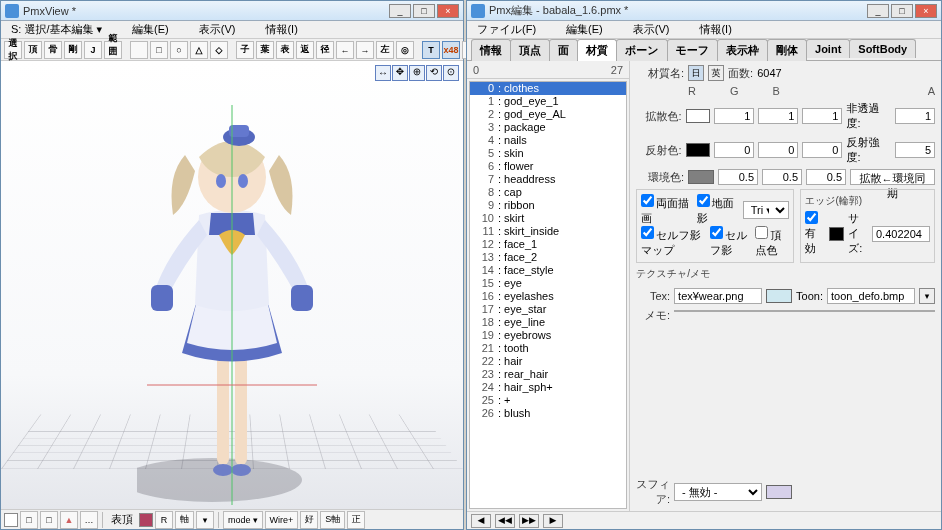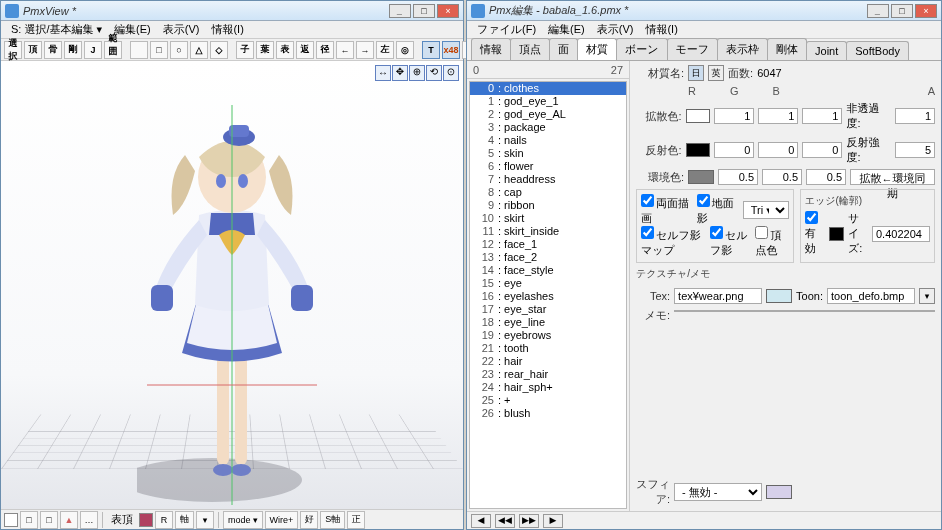--- a/index.html
+++ b/index.html
@@ -1,46 +1,46 @@
 <!DOCTYPE html>
 <html><head>
 <meta charset="utf-8">
 <style>
   * { box-sizing: border-box; margin: 0; padding: 0; font-family: "MS UI Gothic", "Meiryo", sans-serif; font-size: 11px; }
   body { background: #d4d0c8; display: flex; width: 942px; height: 530px; overflow: hidden; }
   .win { background: #f0f0f0; border: 1px solid #6b8eae; display: flex; flex-direction: column; }
   .win-left { width: 464px; height: 530px; }
   .win-right { width: 476px; height: 530px; margin-left: 2px; }
-  .titlebar { height: 20px; background: linear-gradient(#eaf3fb, #cfe4f7); display: flex; align-items: center; padding: 0 4px; border-bottom: 1px solid #9ab; font-style: italic; }
+  .titlebar { height: 20px; background: linear-gradient(#eaf3fb, #cfe4f7); display: flex; align-items: center; padding: 0 4px; border-bottom: 1px solid #9ab; }
   .title-icon { width: 14px; height: 14px; background: #4a90d9; border-radius: 2px; margin-right: 4px; }
   .title-text { flex: 1; color: #333; }
   .title-btns { display: flex; gap: 2px; }
   .title-btn { width: 22px; height: 14px; background: #e8e8e8; border: 1px solid #888; font-size: 9px; text-align: center; line-height: 12px; cursor: pointer; }
   .title-btn.close { background: #e06050; color: #fff; }
-  .menubar { height: 18px; display: flex; align-items: center; padding: 0 4px; gap: 0; border-bottom: 1px solid #ccc; background: #f0f0f0; }
+  .menubar { height: 18px; display: flex; align-items: center; padding: 0 4px; gap: 18px; border-bottom: 1px solid #ccc; background: #f0f0f0; }
   .menu-item { padding: 1px 6px; cursor: pointer; }
   .toolbar { height: 22px; display: flex; align-items: center; padding: 0 3px; gap: 2px; border-bottom: 1px solid #ccc; background: #f0f0f0; font-weight: bold; }
   .tbtn { min-width: 18px; height: 18px; border: 1px solid #bbb; background: #f8f8f8; font-size: 9px; display: flex; align-items: center; justify-content: center; cursor: pointer; }
   .tbtn.sel { background: #d0e0f0; border-color: #5a8ac0; }
   .tbtn.wide { padding: 0 4px; }
   .sep { width: 1px; height: 16px; background: #bbb; margin: 0 2px; }
   .viewport { flex: 1; background: linear-gradient(#ffffff 0%, #f7f8fa 70%, #e5e7ec 100%); position: relative; overflow: hidden; }
   .grid-floor { position: absolute; left: 0; right: 0; bottom: 40px; height: 140px;
     background-image:
       repeating-linear-gradient(90deg, rgba(140,140,150,.35) 0 1px, transparent 1px 36px),
       repeating-linear-gradient(0deg, rgba(140,140,150,.35) 0 1px, transparent 1px 18px);
     transform: perspective(600px) rotateX(62deg); transform-origin: bottom center; }
   .char { position: absolute; left: 50%; top: 24px; transform: translateX(-50%); width: 190px; height: 430px; }
   .char svg { width: 100%; height: 100%; }
   .corner-icons { position: absolute; top: 4px; right: 4px; display: flex; gap: 1px; }
   .ci { width: 16px; height: 16px; border: 1px solid #6080c0; background: #e8f0fa; font-size: 10px; text-align: center; cursor: pointer; }
   .statusbar { height: 20px; display: flex; align-items: center; padding: 0 3px; gap: 2px; border-top: 1px solid #ccc; background: #f0f0f0; }
   .status-swatch { width: 14px; height: 14px; border: 1px solid #888; }
   .status-txt { padding: 0 4px; }
-  .tabs { height: 22px; display: flex; align-items: flex-end; padding: 0 4px; background: #f0f0f0; border-bottom: 1px solid #aaa; gap: 0; }
+  .tabs { height: 22px; display: flex; align-items: flex-start; padding: 0 4px; background: #f0f0f0; border-bottom: 1px solid #aaa; gap: 0; font-weight: bold; }
   .tab { padding: 3px 8px; border: 1px solid #aaa; border-bottom: none; background: #e4e4e4; cursor: pointer; font-size: 11px; border-radius: 3px 3px 0 0; margin-right: -1px; }
   .tab.active { background: #fff; position: relative; z-index: 2; }
   .panel { flex: 1; display: flex; background: #f0f0f0; position: relative; }
   .list-col { width: 240px; display: flex; flex-direction: column; border-right: 1px solid #ccc; }
   .list-head { height: 18px; display: flex; align-items: center; padding: 0 6px; border-bottom: 1px solid #ccc; color: #555; font-size: 10px; }
   .list-head .idx { margin-left: auto; }
   .mat-list { flex: 1; background: #fff; overflow: auto; border: 1px solid #bbb; margin: 2px; font-size: 10px; }
   .mat-row { display: flex; padding: 0 4px; line-height: 13px; cursor: pointer; white-space: nowrap; }
   .mat-row .n { width: 20px; text-align: right; color: #555; margin-right: 4px; }
   .mat-row.sel { background: #3874d0; color: #fff; }

